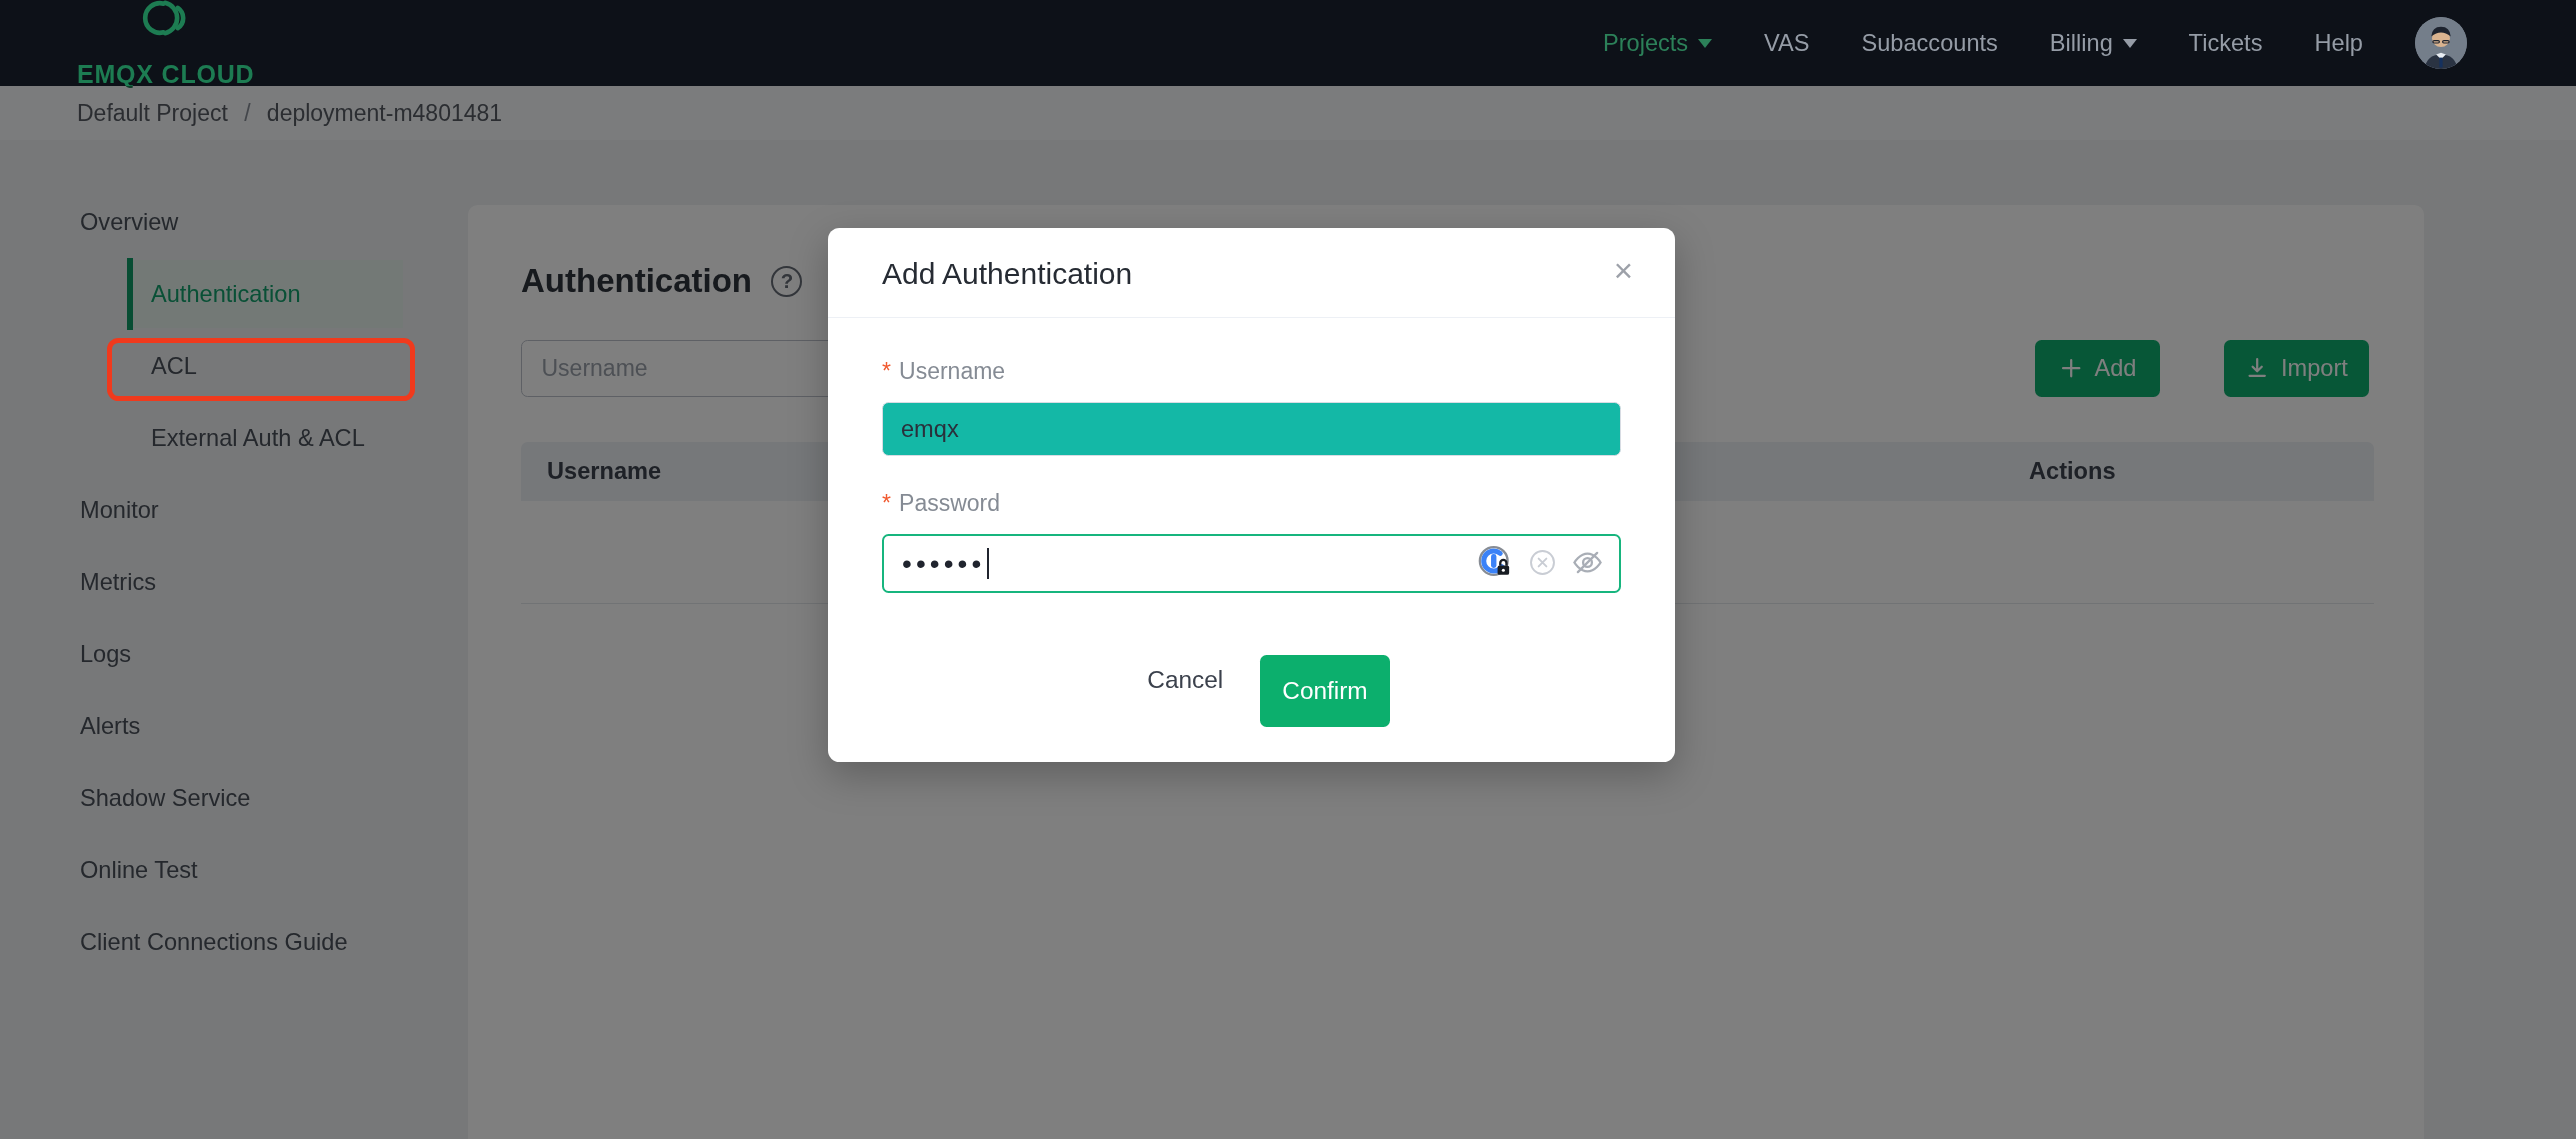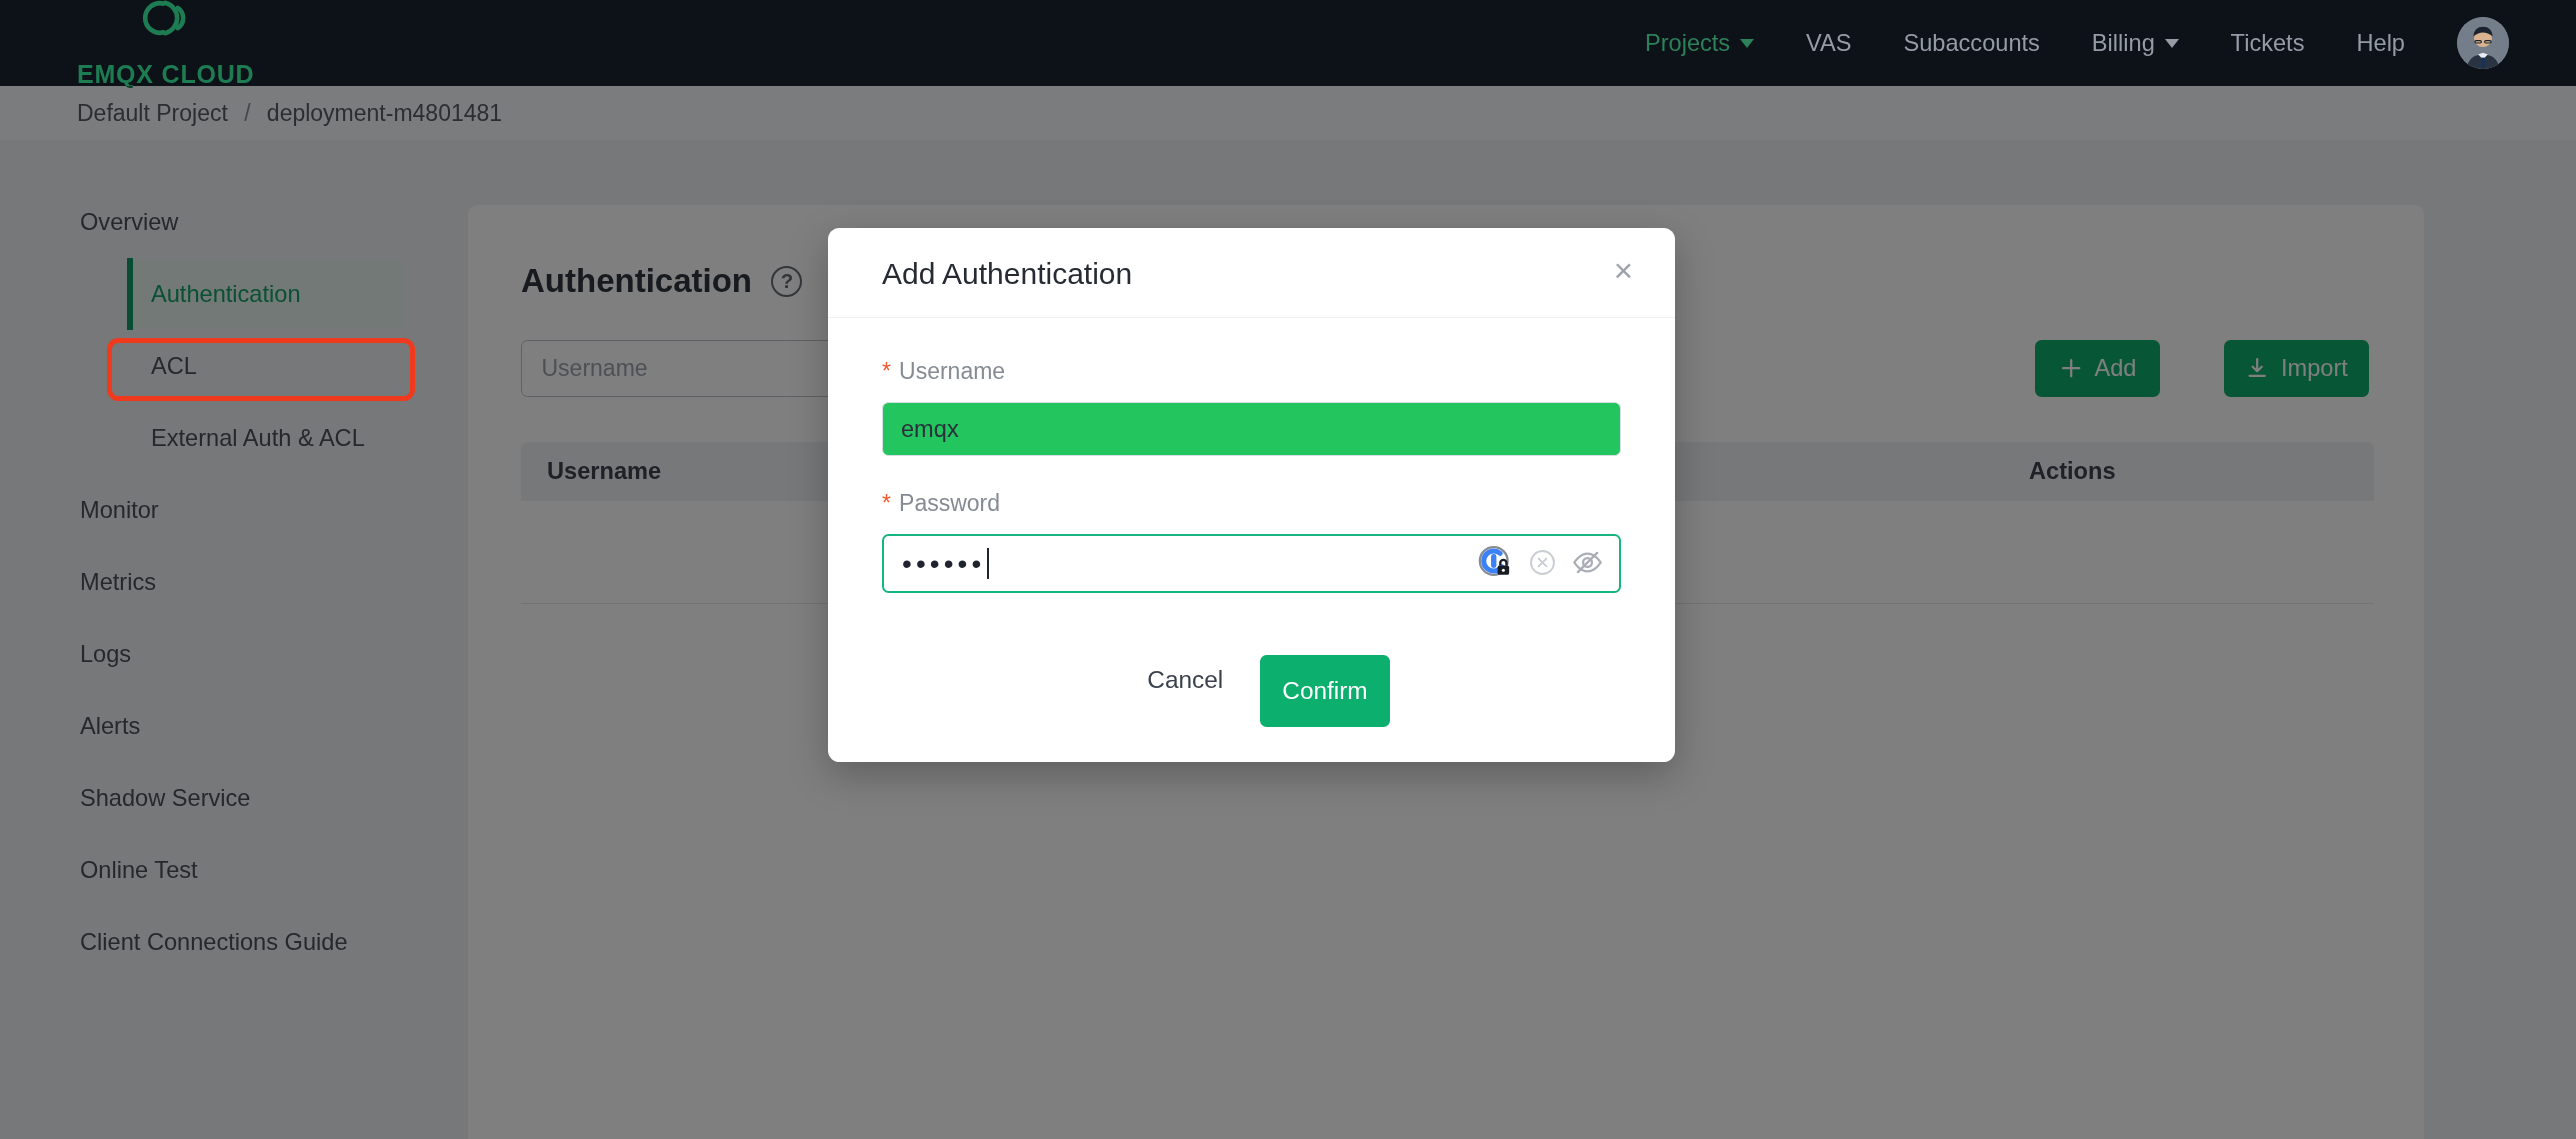--- a/index.html
+++ b/index.html
@@ -4,21 +4,21 @@
 <style>
   * { margin:0; padding:0; box-sizing:border-box; }
   html,body { width:2576px; height:1140px; overflow:hidden; }
   body { font-family:"Liberation Sans","DejaVu Sans",sans-serif; background:#eef0f2; position:relative; }
 
   
   .topbar { position:absolute; left:0; top:0; width:2576px; height:86px; background:#0d1118;
             display:flex; align-items:center; justify-content:space-between; z-index:10; }
   .brand { display:flex; align-items:center; gap:18px; padding-left:77px;flex-direction:column; }
   .brand-name { color:#1d7c52; font-size:25px; font-weight:bold; letter-spacing:0.8px; }
-  .topnav { display:flex; align-items:center; gap:52px; padding-right:67px; }
+  .topnav { display:flex; align-items:center; gap:52px; padding-right:109px; }
   .topnav .nav-item { color:#959ca6; font-size:23.6px; cursor:pointer; display:flex; align-items:center; gap:9.8px; }
   .topnav .nav-item.active { color:#2c8159; }
   .caret-down { width:0; height:0; border-left:7.3px solid transparent; border-right:7.3px solid transparent;
                 border-top:9px solid #959ca6; display:inline-block; }
   .nav-item.active .caret-down { border-top-color:#2c8159; }
   .avatar { width:52px; height:52px; border-radius:50%; background:#747e8a; overflow:hidden; cursor:pointer; }
 
   
   .crumbbar { position:absolute; left:0; top:86px; width:2576px; height:54px; background:#f6f8fa;
               display:flex; align-items:center; gap:16.3px; padding-left:77px; font-size:23px; color:#565b63; }
@@ -70,21 +70,21 @@
   
   .dialog { position:absolute; left:828px; top:228px; width:847px; height:534px; background:#ffffff;
             border-radius:11.4px; z-index:70; box-shadow:0 13px 39px rgba(0,0,0,0.25); }
   .dlg-header { position:relative; height:90px; border-bottom:1.6px solid #edf0f5; }
   .dlg-title { position:absolute; left:54px; top:29px; font-size:30px; font-weight:normal; color:#262b33; }
   .dlg-close { position:absolute; right:42px; top:26px; font-size:33px; color:#9da1a9; cursor:pointer; line-height:1;
                font-weight:normal; }
   .field-label { position:absolute; left:54px; font-size:23px; color:#858b94; }
   .req { color:#f1592f; margin-right:8.1px; }
   .dlg-input { position:absolute; left:54px; width:739px; height:54px; border:1.6px solid #d8dce3; border-radius:6.5px;
-               font-size:23.6px; color:#2a303b; padding:0 18px; outline:none; background:#22c55e;
+               font-size:23.6px; color:#2a303b; padding:0 18px; outline:none; background:#14b8a6;
                font-family:"Liberation Sans","DejaVu Sans",sans-serif; }
   .pwd-box { position:absolute; left:54px; top:306px; width:739px; height:59px; border:2.4px solid #17b57e;
              border-radius:6.5px; background:#fff; display:flex; align-items:center; padding:0 14.7px 0 18px; cursor:text; }
   .pwd-dots { font-size:28px; letter-spacing:4.1px; color:#20242e; line-height:1; }
   .pwd-cursor { display:inline-block; width:2.4px; height:31px; background:#20242e; margin-left:1.6px; }
   .pwd-icons { margin-left:auto; display:flex; align-items:center; gap:14.7px; }
   .pwd-icons > * { cursor:pointer; }
   .dlg-cancel { position:absolute; left:303px; top:427px; background:none; border:none; font-size:24.4px; color:#3b414c;
                 cursor:pointer; padding:11.4px 16.3px; font-family:inherit; }
   .dlg-confirm { position:absolute; left:432px; top:427px; width:130px; height:72px; background:#0caf6d; border:none;

